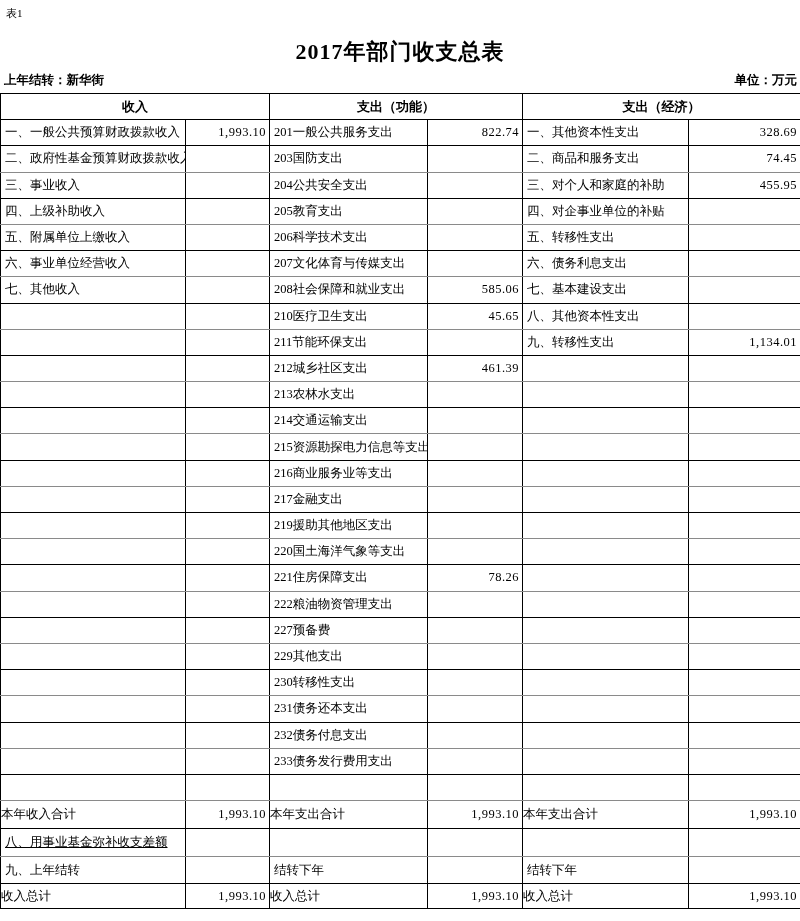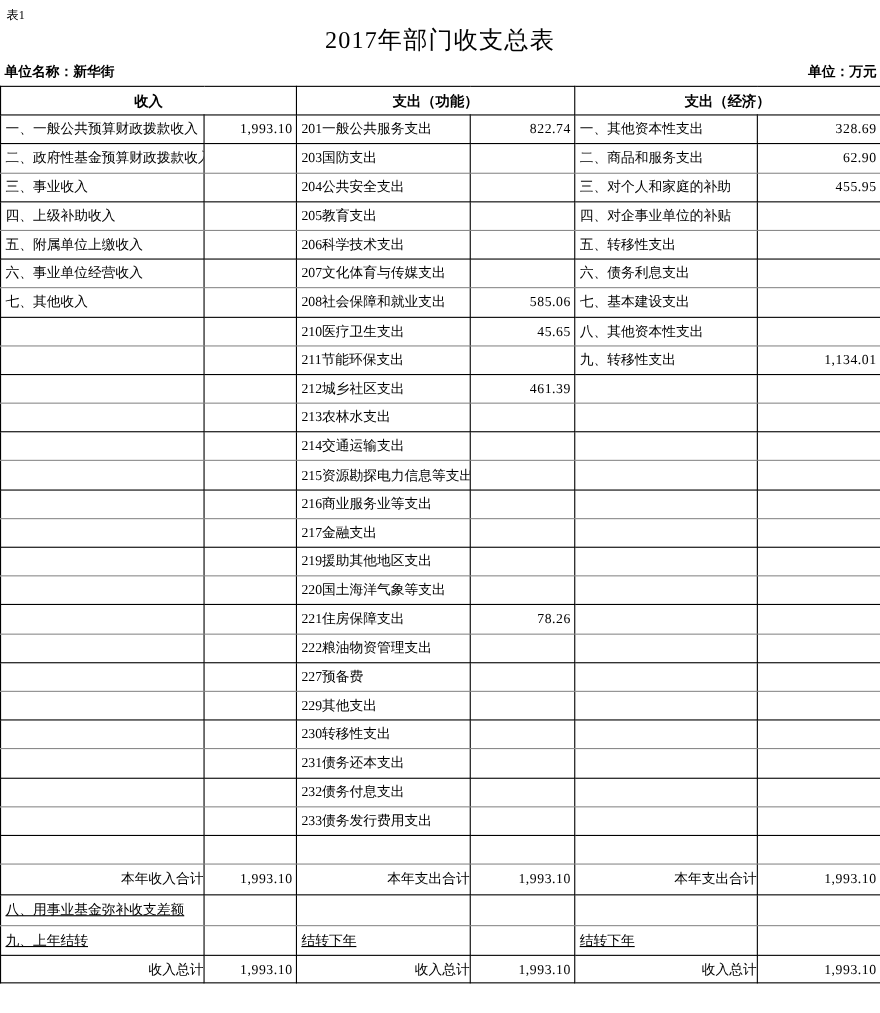--- a/index.html
+++ b/index.html
@@ -8,22 +8,22 @@
     width:800px; height:921px; position:relative;
     font-family:"Liberation Serif","DejaVu Serif",serif;
     color:#000;
     overflow:hidden;
   }
   .sheet-label {
     position:absolute; top:6px; left:6px;
     font-size:11px; font-weight:normal;
   }
   .title {
-    text-align:center; padding-top:25px;
-    font-size:22px; font-weight:normal; letter-spacing:1px;
+    text-align:center; padding-top:40px;
+    font-size:22px; font-weight:bold; letter-spacing:1px;
     line-height:1.1;
   }
   .meta-row {
     display:flex; justify-content:space-between; align-items:flex-end;
     padding:8px 3px 4px 4px;
     font-size:12.5px; font-weight:bold;
   }
   table.budget {
     width:800px; table-layout:fixed; border-collapse:collapse;
     border:1px solid #3b82f6;
@@ -32,39 +32,39 @@
     border:1px solid #000;
     overflow:hidden; white-space:nowrap;
   }
   thead th { font-size:13px; font-weight:bold; text-align:center; }
   tr.group-row  { height:26px; }
   tr.sub-row    { height:28px; }
   tbody tr      { height:26.2px; }
   tbody td      { font-size:12.5px; }
   td.item { text-align:left;  padding-left:4px; }
   td.val  { text-align:right; padding-right:3px; letter-spacing:0.5px; }
-  td.center { text-align:right; padding-left:16px; }
+  td.center { text-align:left; padding-left:0; }
   
   tbody tr:nth-child(even) td { border-bottom-color:#8a8a8a; }
   tbody tr:nth-child(odd):not(:first-child) td { border-top-color:#8a8a8a; }
   tbody tr:last-child td { border-bottom-color:#000; }
   tr.frow-0 { height:28px; }
   tr.frow-1 { height:28px;text-decoration:underline; }
-  tr.frow-2 { height:27px;text-decoration:underline; }
+  tr.frow-2 { height:27px; }
   tr.frow-3 { height:25px; }
 </style>
 </head>
 <body>
 
 <div class="sheet-label">表1</div>
 
 <h1 class="title">2017年部门收支总表</h1>
 
 <div class="meta-row">
-  <span>单位名称：新华街</span>
+  <span>上年结转：新华街</span>
   <span>单位：万元</span>
 </div>
 
 <table class="budget">
   <colgroup>
     <col style="width:185px">
       <col style="width:84px">
     <col style="width:158px">
       <col style="width:95px">
     <col style="width:166px">
@@ -85,21 +85,21 @@
         <td class="val">822.74</td>
         <td class="item">一、其他资本性支出</td>
         <td class="val">328.69</td>
       </tr>
       <tr>
         <td class="item">二、政府性基金预算财政拨款收入</td>
         <td class="val"></td>
         <td class="item">203国防支出</td>
         <td class="val"></td>
         <td class="item">二、商品和服务支出</td>
-        <td class="val">62.90</td>
+        <td class="val">74.45</td>
       </tr>
       <tr>
         <td class="item">三、事业收入</td>
         <td class="val"></td>
         <td class="item">204公共安全支出</td>
         <td class="val"></td>
         <td class="item">三、对个人和家庭的补助</td>
         <td class="val">455.95</td>
       </tr>
       <tr>

